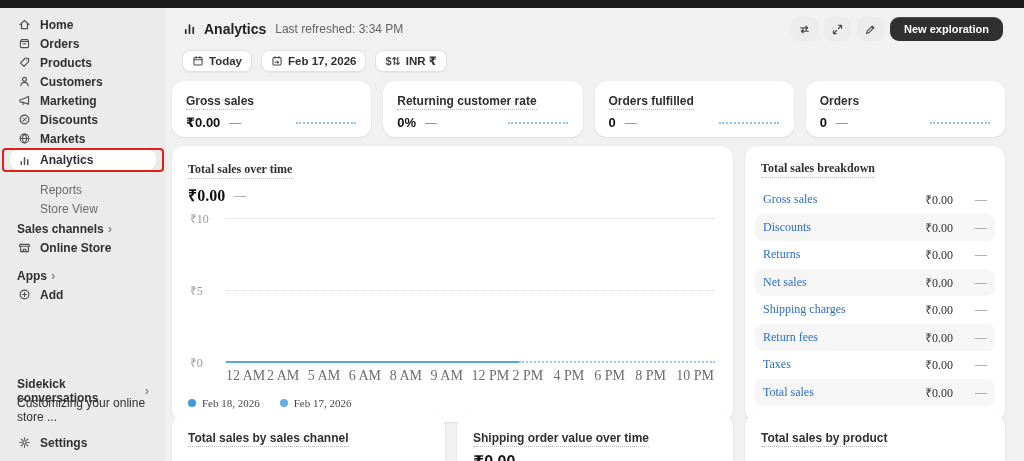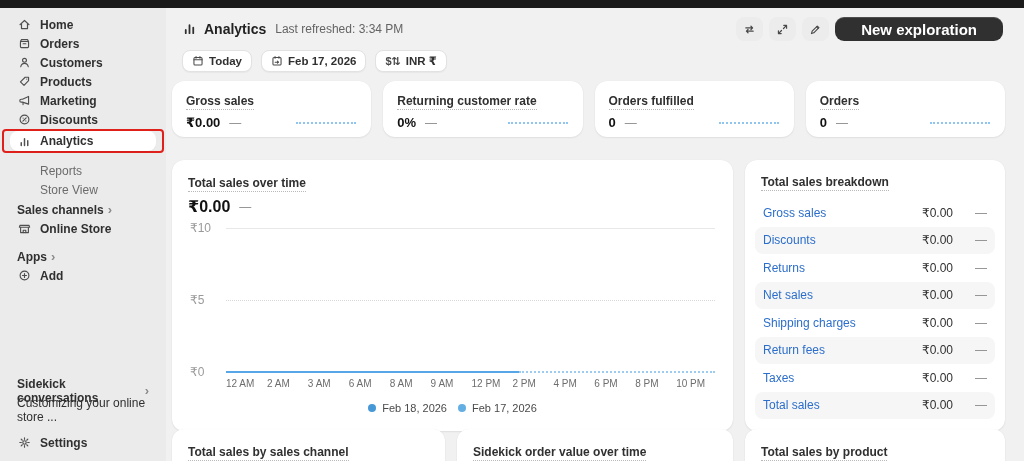--- a/index.html
+++ b/index.html
@@ -27,50 +27,50 @@
   
   .main { flex:1; background:#f1f1f1; padding:6px 19px 0 6px; display:flex; flex-direction:column; min-width:0; }
   .page-header { display:flex; align-items:center; height:26px; margin:3px 2px 0 10px; }
   .ph-icon { width:16px; height:16px; color:#303030; display:flex; margin-right:6px; }
   .ph-icon svg { width:15px; height:15px; }
   .page-title { font-size:14px; font-weight:700; color:#222; }
   .last-refreshed { font-size:12px; color:#646464; margin-left:9px; }
   .header-actions { margin-left:auto; display:flex; align-items:center; gap:6px; }
   .icon-btn { width:27px; height:24px; border-radius:8px; background:#ececec; display:flex; align-items:center; justify-content:center; color:#4a4a4a; border:none; cursor:pointer; }
   .icon-btn svg { width:13px; height:13px; }
-  .dark-btn { background:#303030; color:#fff; height:24px; border:none; border-radius:9px; padding:0 26px; font-size:15px; font-weight:600; display:flex; align-items:center; cursor:pointer; box-shadow:inset 0 1px 0 rgba(255,255,255,.15); font-family:inherit; }
+  .dark-btn { background:#303030; color:#fff; height:24px; border:none; border-radius:9px; padding:0 14px; font-size:11px; font-weight:600; display:flex; align-items:center; cursor:pointer; box-shadow:inset 0 1px 0 rgba(255,255,255,.15); font-family:inherit; }
 
   .filter-row { display:flex; gap:9px; margin:9px 0 0 10px; }
   .pill { display:inline-flex; align-items:center; gap:5px; background:#fff; border:1px solid #e2e2e2; border-radius:8px; height:21px; padding:10px 9px; font-size:11.5px; font-weight:600; color:#303030; box-shadow:0 1px 1px rgba(0,0,0,.04); cursor:pointer; font-family:inherit; }
   .pill svg { width:12px; height:12px; color:#4a4a4a; }
   .pill .glyph { font-size:11px; color:#4a4a4a; font-weight:700; }
 
   .card { background:#fff; border-radius:12px; box-shadow:0 1px 2px rgba(0,0,0,.07),0 0 1px rgba(0,0,0,.08); }
   .dotted-title { display:inline-block; font-size:12px; font-weight:600; color:#303030; border-bottom:1px dotted #b9b9b9; padding-bottom:1px; cursor:default; }
 
   .metrics-row { display:grid; grid-template-columns:repeat(4,1fr); gap:12px; margin-top:9px; }
   .metric-card { height:56px; padding:10px 14px; position:relative; }
   .metric-value-row { margin-top:5px; display:flex; align-items:center; gap:9px; font-size:13px; font-weight:700; color:#111; }
   .delta { color:#8a8a8a; font-weight:400; font-size:12px; }
   .sparkline { position:absolute; right:15px; bottom:13px; width:60px; border-top:2px dotted #8fc6ef; }
 
-  .main-row { display:grid; grid-template-columns:561px 260px; gap:12px; margin-top:23px; height:260px; }
+  .main-row { display:grid; grid-template-columns:561px 260px; gap:12px; margin-top:9px; height:260px;font-family:Liberation Serif, serif; }
   .chart-card { padding:13px 16px; }
   .chart-value-row { margin-top:5px; display:flex; align-items:center; gap:9px; font-size:16px; font-weight:700; color:#111; }
   .plot-wrap { position:relative; margin-top:8px; height:148px; }
   .ylab { position:absolute; left:2px; font-size:12px; color:#9a9a9a; transform:translateY(-50%); }
   .plot { position:absolute; left:38px; right:2px; top:4px; bottom:0; }
   .grid { position:absolute; left:0; right:0; }
   .grid-top { top:0; border-top:1px solid #e8e8e8; }
   .grid-mid { top:50%; border-top:1px dotted #d8d8d8; }
   .line-solid { position:absolute; bottom:-1px; left:0; width:60%; border-top:2px solid #57a7e8; }
   .line-dashed { position:absolute; bottom:-1px; left:60%; right:0; border-top:2px dotted #9ccdf0; }
   .x-ticks { display:flex; margin:6px 0 0 38px; }
-  .x-ticks span { flex:1; font-size:10px; color:#6d6d6d; }
-  .legend { display:flex; justify-content:center; gap:11px; margin-top:13px; font-size:11px; color:#4a4a4a; }
+  .x-ticks span { flex:1; font-size:14px; color:#6d6d6d; }
+  .legend { display:flex; gap:20px; margin-top:13px; font-size:11px; color:#4a4a4a; }
   .legend-item { display:flex; align-items:center; gap:6px; cursor:pointer; }
   .dot { width:8px; height:8px; border-radius:50%; }
   .dot-a { background:#4698d6; }
   .dot-b { background:#63aee2; }
 
   .breakdown-card { padding:12px 10px; }
   .breakdown-card .dotted-title { margin-left:6px; }
   .b-rows { margin-top:8px; }
   .b-row { display:flex; align-items:center; height:27.5px; padding:0 8px; border-radius:8px; font-size:12px; }
   .b-row:nth-child(even) { background:#f6f6f6; }
@@ -101,55 +101,64 @@
         <span class="nav-icon">
             <svg viewBox="0 0 16 16" fill="none" stroke="currentColor" stroke-width="1.4" stroke-linecap="round" stroke-linejoin="round">
               <rect x="3" y="5.5" width="10" height="7.5" rx="1.2"></rect>
               <path d="M3 5.5l1.3-2.3h7.4L13 5.5M6.3 8.3h3.4"></path>
             </svg>
           </span>
         <span>Orders</span>
       </div>
       <div class="nav-item">
         <span class="nav-icon">
+            <svg viewBox="0 0 16 16" fill="none" stroke="currentColor" stroke-width="1.4" stroke-linejoin="round">
+              <path d="M8.8 2.8H13v4.2L7.4 12.8 3 8.4l5.8-5.6z"></path>
+              <circle cx="10.8" cy="5" r="0.8" fill="currentColor" stroke="none"></circle>
+            </svg>
+          </span>
+        <span>Products</span>
+      </div>
+      <div class="nav-item">
+        <span class="nav-icon">
             <svg viewBox="0 0 16 16" fill="none" stroke="currentColor" stroke-width="1.4" stroke-linecap="round">
               <circle cx="8" cy="5.3" r="2.4"></circle>
               <path d="M3.4 13.2c.5-2.8 2.3-4.1 4.6-4.1s4.1 1.3 4.6 4.1"></path>
             </svg>
           </span>
         <span>Customers</span>
-      </div>
-      <div class="nav-item">
-        <span class="nav-icon">
-            <svg viewBox="0 0 16 16" fill="none" stroke="currentColor" stroke-width="1.4" stroke-linejoin="round">
-              <path d="M8.8 2.8H13v4.2L7.4 12.8 3 8.4l5.8-5.6z"></path>
-              <circle cx="10.8" cy="5" r="0.8" fill="currentColor" stroke="none"></circle>
-            </svg>
-          </span>
-        <span>Products</span>
       </div>
       <div class="nav-item">
         <span class="nav-icon">
             <svg viewBox="0 0 16 16" fill="none" stroke="currentColor" stroke-width="1.4" stroke-linecap="round" stroke-linejoin="round">
               <path d="M13 3v9.5L5.5 10H4a1.8 1.8 0 0 1 0-3.6h1.5L13 3z"></path>
               <path d="M6.2 10.4v2.6"></path>
             </svg>
           </span>
         <span>Marketing</span>
       </div>
       <div class="nav-item">
         <span class="nav-icon">
             <svg viewBox="0 0 16 16" fill="none" stroke="currentColor" stroke-width="1.4" stroke-linecap="round">
               <circle cx="8" cy="8" r="5.4"></circle>
               <path d="M6 10.1l4.1-4.2"></path>
               <circle cx="6.3" cy="6.3" r="0.75" fill="currentColor" stroke="none"></circle>
               <circle cx="9.7" cy="9.7" r="0.75" fill="currentColor" stroke="none"></circle>
             </svg>
           </span>
         <span>Discounts</span>
+      </div>
+      <div class="nav-item">
+        <span class="nav-icon">
+            <svg viewBox="0 0 16 16" fill="none" stroke="currentColor" stroke-width="1.3" stroke-linecap="round">
+              <circle cx="8" cy="8" r="5.4"></circle>
+              <path d="M2.6 8h10.8M8 2.6c-3.6 3.4-3.6 7.4 0 10.8M8 2.6c3.6 3.4 3.6 7.4 0 10.8"></path>
+            </svg>
+          </span>
+        <span>Markets</span>
       </div>
       <div class="nav-annotation">
         <div class="nav-item">
           <span class="nav-icon">
               <svg viewBox="0 0 16 16" fill="none" stroke="currentColor" stroke-width="1.8" stroke-linecap="round">
                 <path d="M4 13V9.5M8 13V4.5M12 13V7"></path>
               </svg>
             </span>
           <span>Analytics</span>
         </div>
@@ -315,21 +324,21 @@
             <div class="plot">
               <div class="grid grid-top"></div>
               <div class="grid grid-mid"></div>
               <div class="line-solid"></div>
               <div class="line-dashed"></div>
             </div>
           </div>
           <div class="x-ticks">
             <span>12 AM</span>
             <span>2 AM</span>
-            <span>3 AM</span>
+            <span>5 AM</span>
             <span>6 AM</span>
             <span>8 AM</span>
             <span>9 AM</span>
             <span>12 PM</span>
             <span>2 PM</span>
             <span>4 PM</span>
             <span>6 PM</span>
             <span>8 PM</span>
             <span>10 PM</span>
           </div>
@@ -390,21 +399,21 @@
             </div>
           </div>
         </div>
       </div>
 
       <div class="bottom-row">
         <div class="card bottom-card">
           <span class="dotted-title">Total sales by sales channel</span>
         </div>
         <div class="card bottom-card">
-          <span class="dotted-title">Sidekick order value over time</span>
+          <span class="dotted-title">Shipping order value over time</span>
           <div class="chart-value-row">
             <span>₹0.00</span>
             <span class="delta">—</span>
           </div>
         </div>
         <div class="card bottom-card">
           <span class="dotted-title">Total sales by product</span>
         </div>
       </div>
 

